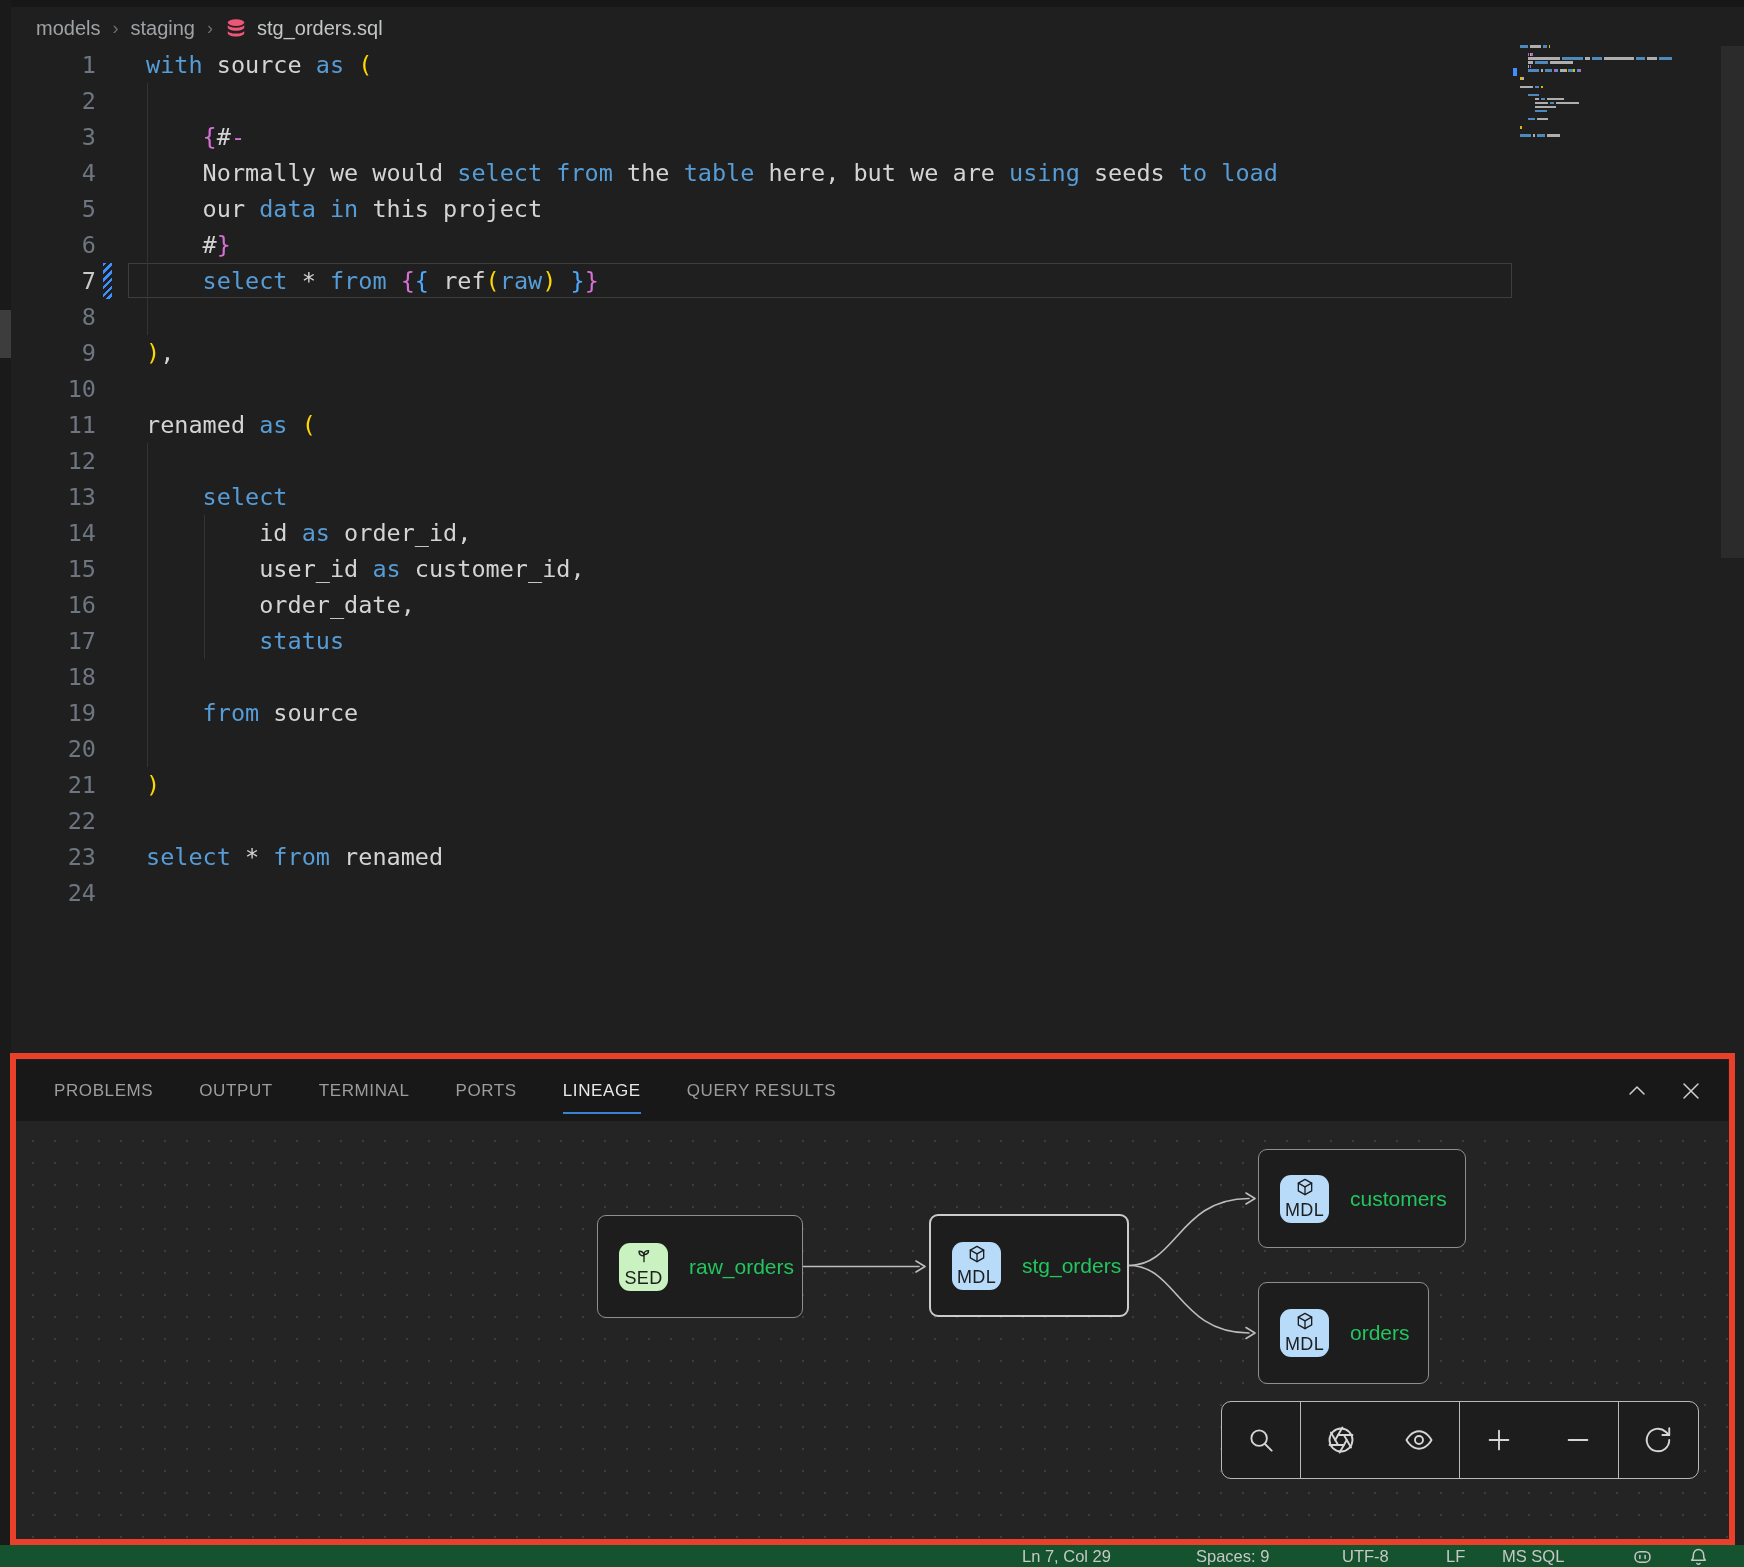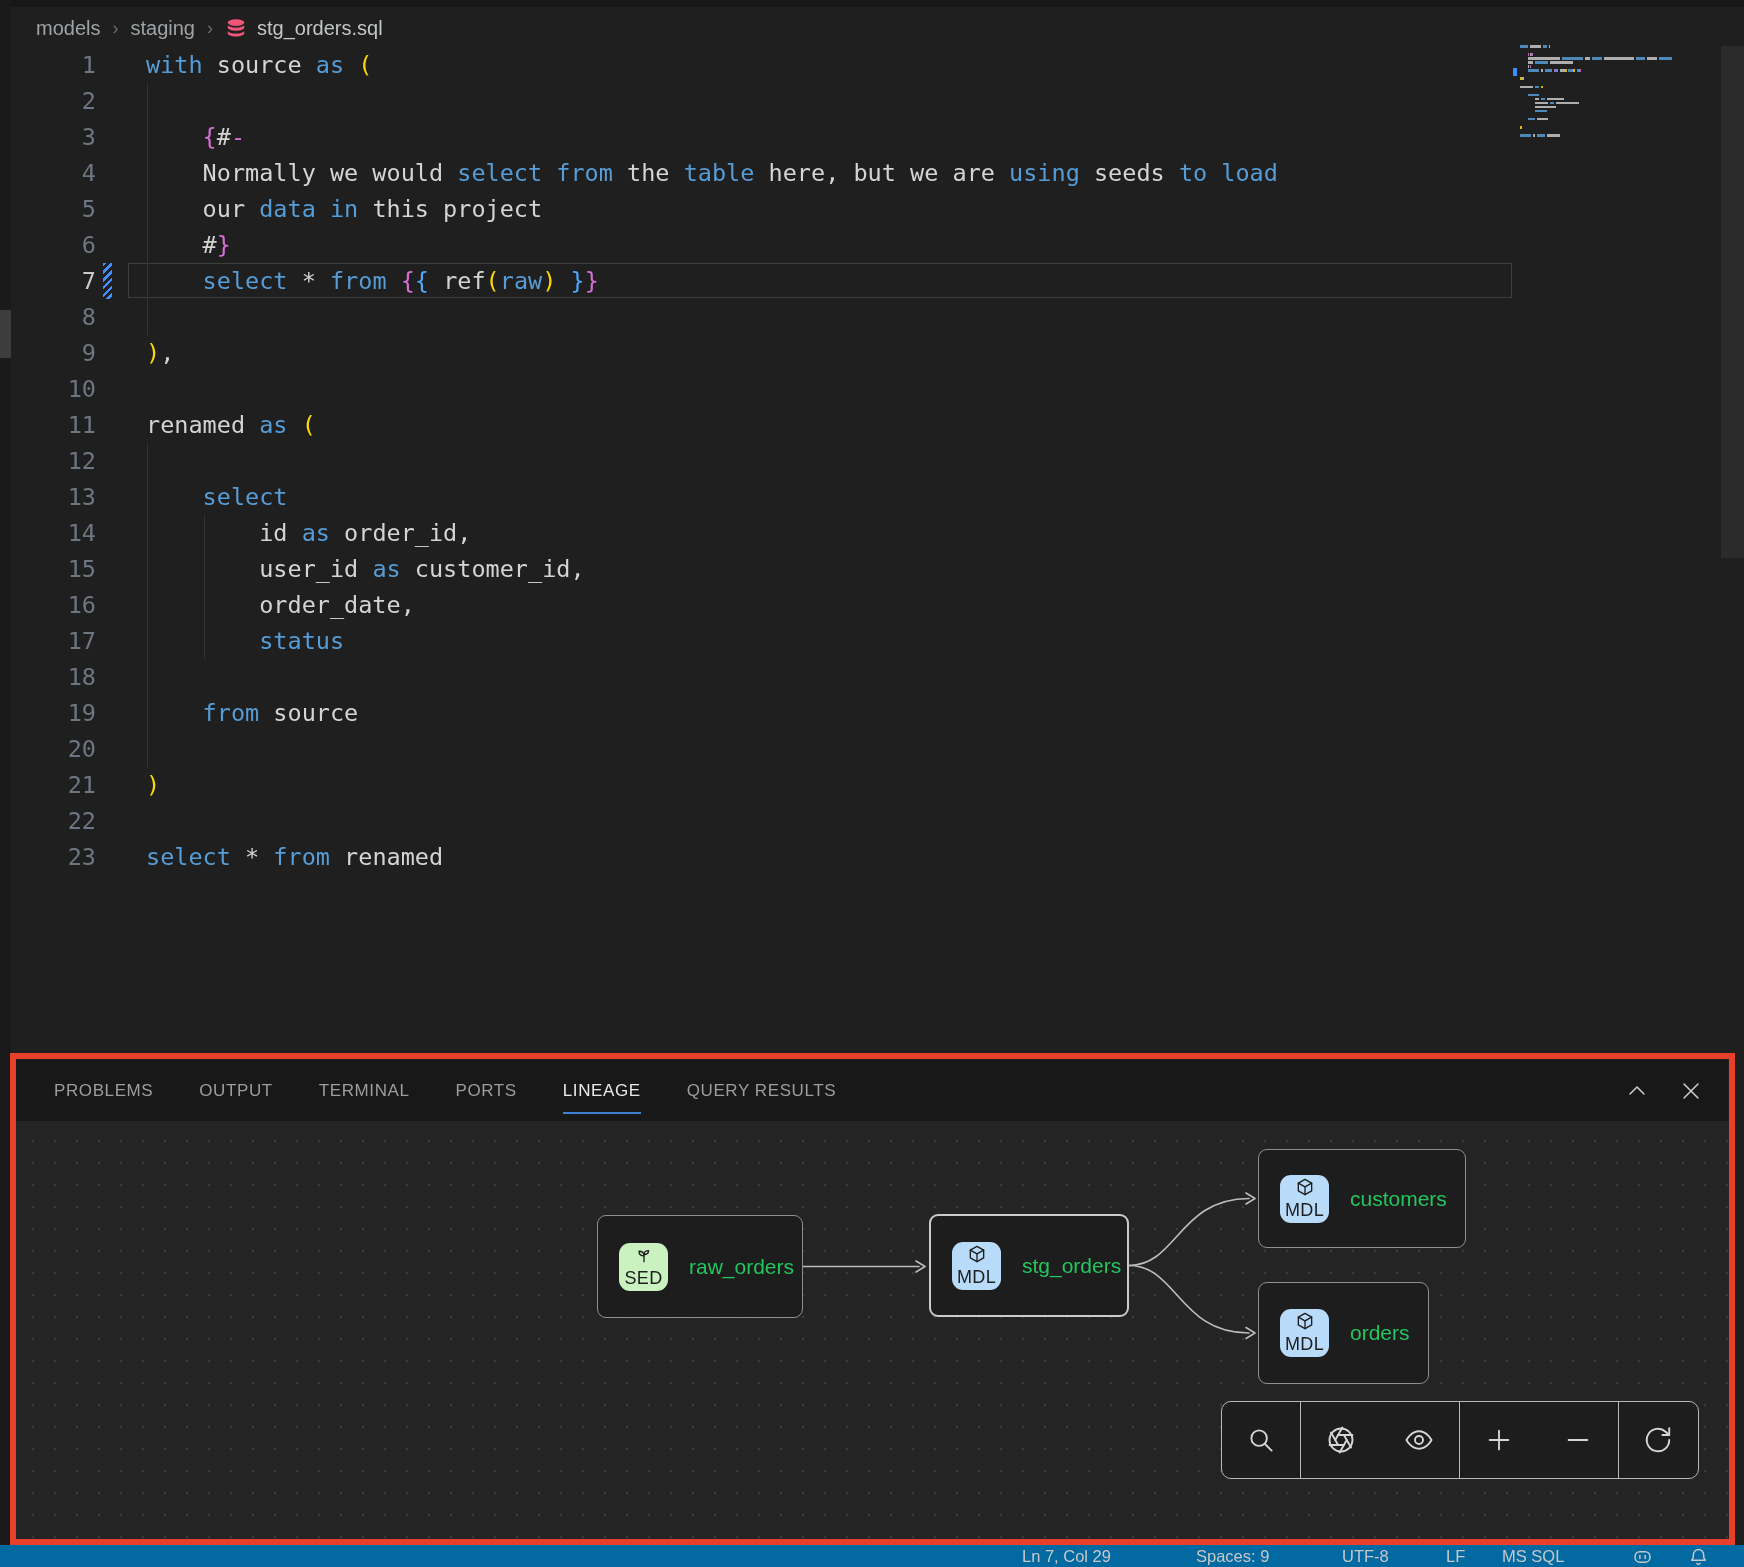--- a/index.html
+++ b/index.html
@@ -56,21 +56,21 @@
   .nlabel{color:#22c55e;font-size:21px;}
   #lineage-toolbar{position:absolute;left:1205px;top:280px;width:478px;height:78px;background:#1d1d1d;
          border:1.5px solid #b9b9b9;border-radius:10px;box-sizing:border-box;display:flex;}
   .tb-sec{display:flex;align-items:center;justify-content:space-around;border-right:1.5px solid #b9b9b9;height:100%;}
   .tb-sec:last-child{border-right:none;}
   .tb-sec .icon-btn{color:#d6d6d6;}
   
   #red-frame{position:absolute;left:10px;top:1053px;width:1725px;height:492px;border:6px solid #e8402a;
              box-sizing:border-box;z-index:40;pointer-events:none;}
   
-  #status-bar{position:absolute;left:0;top:1545px;width:1744px;height:22px;background:#0369a1;}
+  #status-bar{position:absolute;left:0;top:1545px;width:1744px;height:22px;background:#14532d;}
   .status-item{position:absolute;top:0;height:22px;display:flex;align-items:center;
                color:#c8c8c8;font-size:16.5px;cursor:pointer;}
 </style>
 </head>
 <body>
 
 <div id="app">
   <div class="top-strip"></div>
 
   <div class="breadcrumb" id="breadcrumb">
@@ -127,20 +127,21 @@
       <div class="code-line" style="top: 469px;"><span class="lnum">14</span><span class="ltext"><span class="tk-tx">        id </span><span class="tk-kw">as</span><span class="tk-tx"> order_id,</span></span></div>
       <div class="code-line" style="top: 505px;"><span class="lnum">15</span><span class="ltext"><span class="tk-tx">        user_id </span><span class="tk-kw">as</span><span class="tk-tx"> customer_id,</span></span></div>
       <div class="code-line" style="top: 541px;"><span class="lnum">16</span><span class="ltext"><span class="tk-tx">        order_date,</span></span></div>
       <div class="code-line" style="top: 577px;"><span class="lnum">17</span><span class="ltext"><span class="tk-tx">        </span><span class="tk-kw">status</span></span></div>
       <div class="code-line" style="top: 613px;"><span class="lnum">18</span><span class="ltext"></span></div>
       <div class="code-line" style="top: 649px;"><span class="lnum">19</span><span class="ltext"><span class="tk-tx">    </span><span class="tk-kw">from</span><span class="tk-tx"> source</span></span></div>
       <div class="code-line" style="top: 685px;"><span class="lnum">20</span><span class="ltext"></span></div>
       <div class="code-line" style="top: 721px;"><span class="lnum">21</span><span class="ltext"><span class="tk-b1">)</span></span></div>
       <div class="code-line" style="top: 757px;"><span class="lnum">22</span><span class="ltext"></span></div>
       <div class="code-line" style="top: 793px;"><span class="lnum">23</span><span class="ltext"><span class="tk-kw">select</span><span class="tk-tx"> * </span><span class="tk-kw">from</span><span class="tk-tx"> renamed</span></span></div>
+      <div class="code-line" style="top: 829px;"><span class="lnum">24</span><span class="ltext"></span></div>
     </div>
 
   <div id="minimap">
       <div class="mini-tok" style="left: 15px; top: 7px; width: 7.6px; background: rgb(86, 156, 214);"></div>
       <div class="mini-tok" style="left: 24.5px; top: 7px; width: 11.4px; background: rgb(200, 200, 200);"></div>
       <div class="mini-tok" style="left: 37.8px; top: 7px; width: 3.8px; background: rgb(86, 156, 214);"></div>
       <div class="mini-tok" style="left: 43.5px; top: 7px; width: 1.9px; background: rgb(255, 215, 0);"></div>
       <div class="mini-tok" style="left: 22.6px; top: 15.1px; width: 1.9px; background: rgb(214, 112, 214);"></div>
       <div class="mini-tok" style="left: 24.5px; top: 15.1px; width: 1.9px; background: rgb(200, 200, 200);"></div>
       <div class="mini-tok" style="left: 26.4px; top: 15.1px; width: 1.9px; background: rgb(214, 112, 214);"></div>

